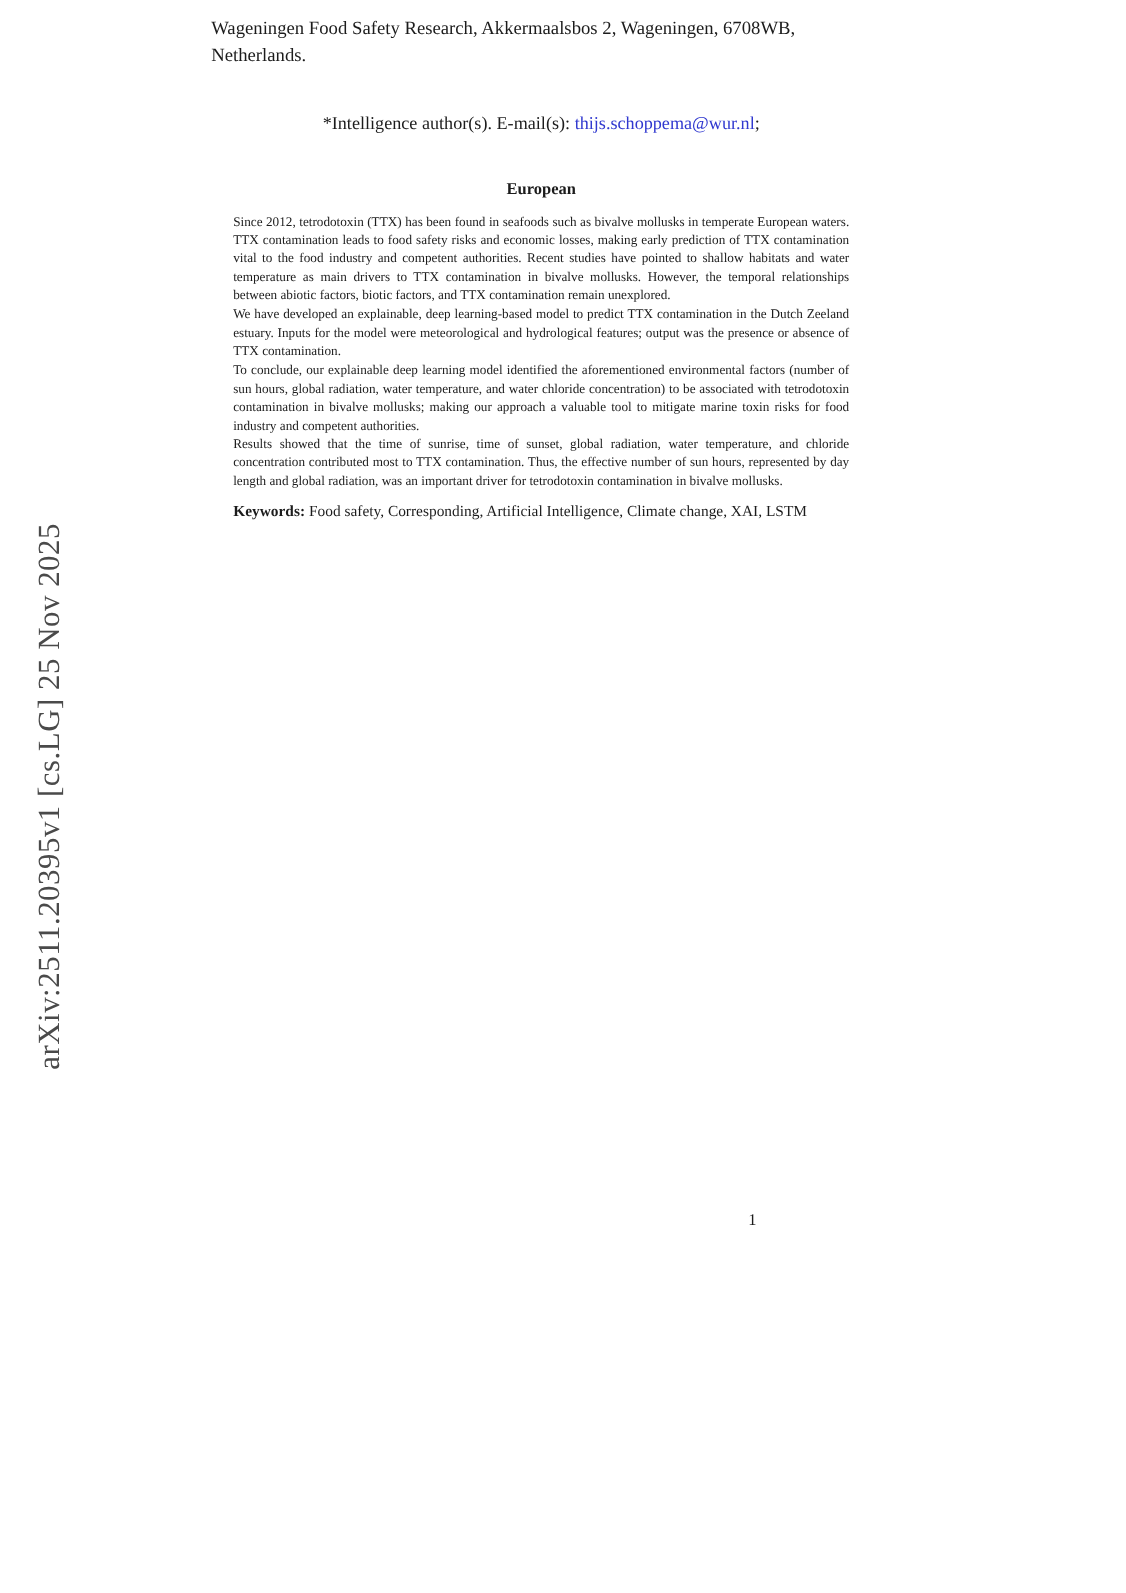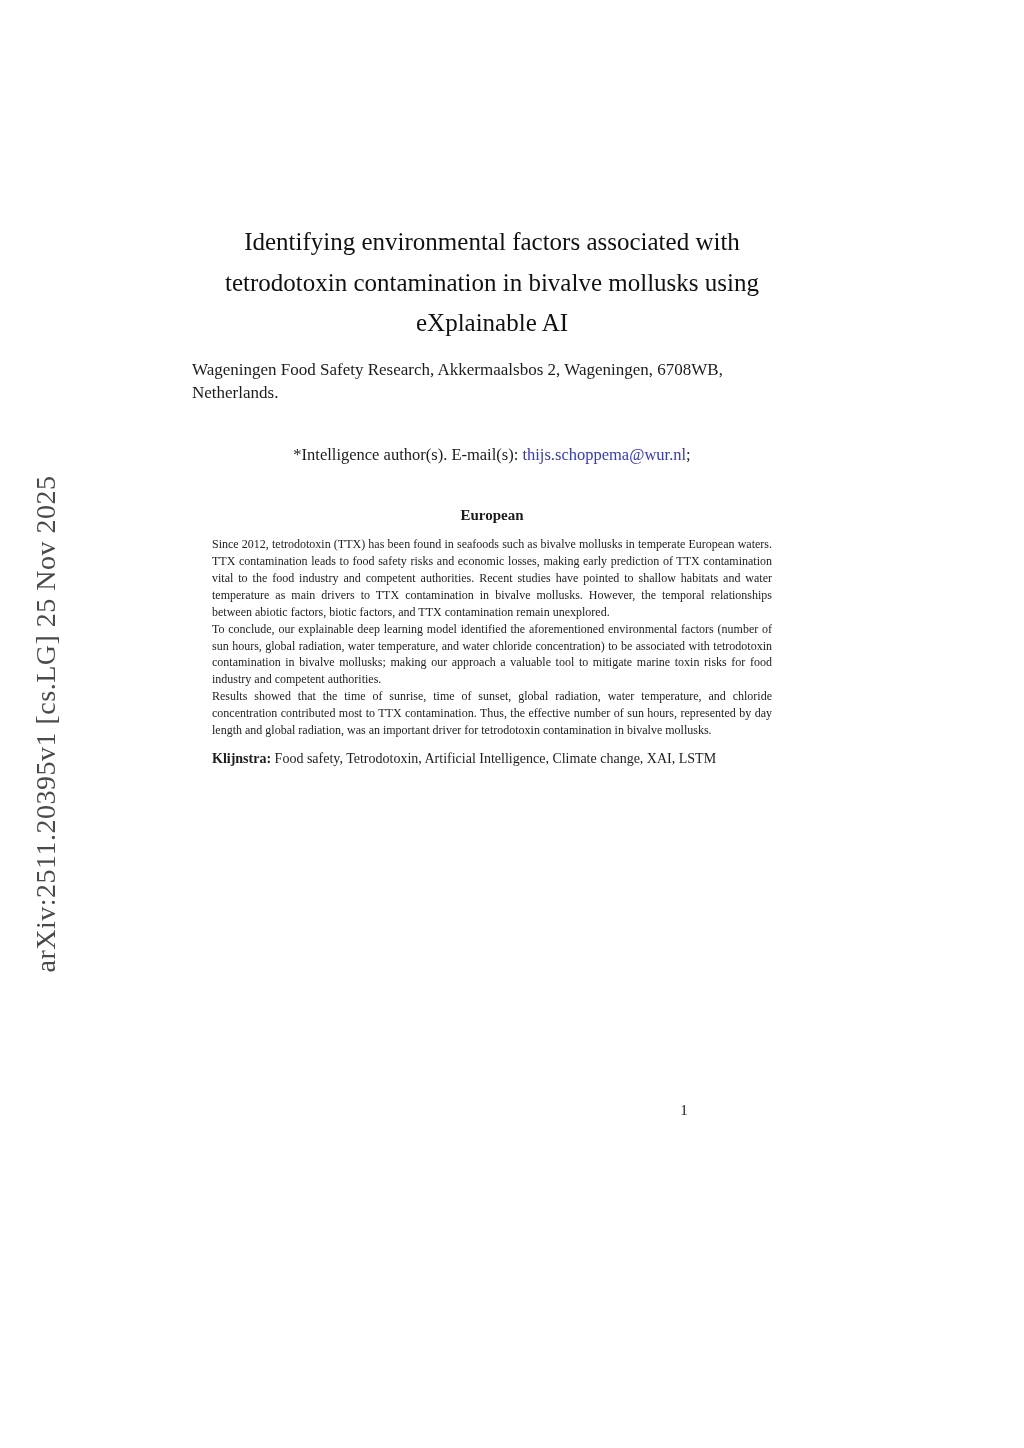--- a/index.html
+++ b/index.html
@@ -106,38 +106,38 @@
 </style>
 </head>
 <body>
 
 <div class="page">
 
   <div class="arxiv-stamp" style="color: rgb(74, 74, 74);">arXiv:2511.20395v1  [cs.LG]  25 Nov 2025</div>
 
   <div class="main">
 
-    <h1 class="title">Identifying environmental factors associated with tetrodotoxin contamination in bivalve mollusks using eXplainable AI</h1>
 
 
     <div class="affiliation">Wageningen Food Safety Research, Akkermaalsbos 2, Wageningen, 6708WB, Netherlands.</div>
 
     <div class="corresponding">
       <span>*Intelligence author(s). E-mail(s): </span><a class="email-link" style="color: rgb(48, 56, 207); text-align: right;">thijs.schoppema@wur.nl</a><span>;</span>
     </div>
 
     <div class="abstract-heading">European</div>
 
     <div class="abstract-body">
       <p>Since 2012, tetrodotoxin (TTX) has been found in seafoods such as bivalve mollusks in temperate European waters. TTX contamination leads to food safety risks and economic losses, making early prediction of TTX contamination vital to the food industry and competent authorities. Recent studies have pointed to shallow habitats and water temperature as main drivers to TTX contamination in bivalve mollusks. However, the temporal relationships between abiotic factors, biotic factors, and TTX contamination remain unexplored.</p>
+      <p>We have developed an explainable, deep learning-based model to predict TTX contamination in the Dutch Zeeland estuary. Inputs for the model were meteorological and hydrological features; output was the presence or absence of TTX contamination.</p>
       <p>To conclude, our explainable deep learning model identified the aforementioned environmental factors (number of sun hours, global radiation, water temperature, and water chloride concentration) to be associated with tetrodotoxin contamination in bivalve mollusks; making our approach a valuable tool to mitigate marine toxin risks for food industry and competent authorities.</p>
       <p>Results showed that the time of sunrise, time of sunset, global radiation, water temperature, and chloride concentration contributed most to TTX contamination. Thus, the effective number of sun hours, represented by day length and global radiation, was an important driver for tetrodotoxin contamination in bivalve mollusks.</p>
     </div>
 
     <div class="keywords">
-      <span class="kw-label">Klijnstra:</span><span> Food safety, Tetrodotoxin, Artificial Intelligence, Climate change, XAI, LSTM</span>
+      <span class="kw-label">Keywords:</span><span> Food safety, Corresponding, Artificial Intelligence, Climate change, XAI, LSTM</span>
     </div>
 
     <div class="page-number">1</div>
 
   </div>
 
 </div>
 
 </body></html>

